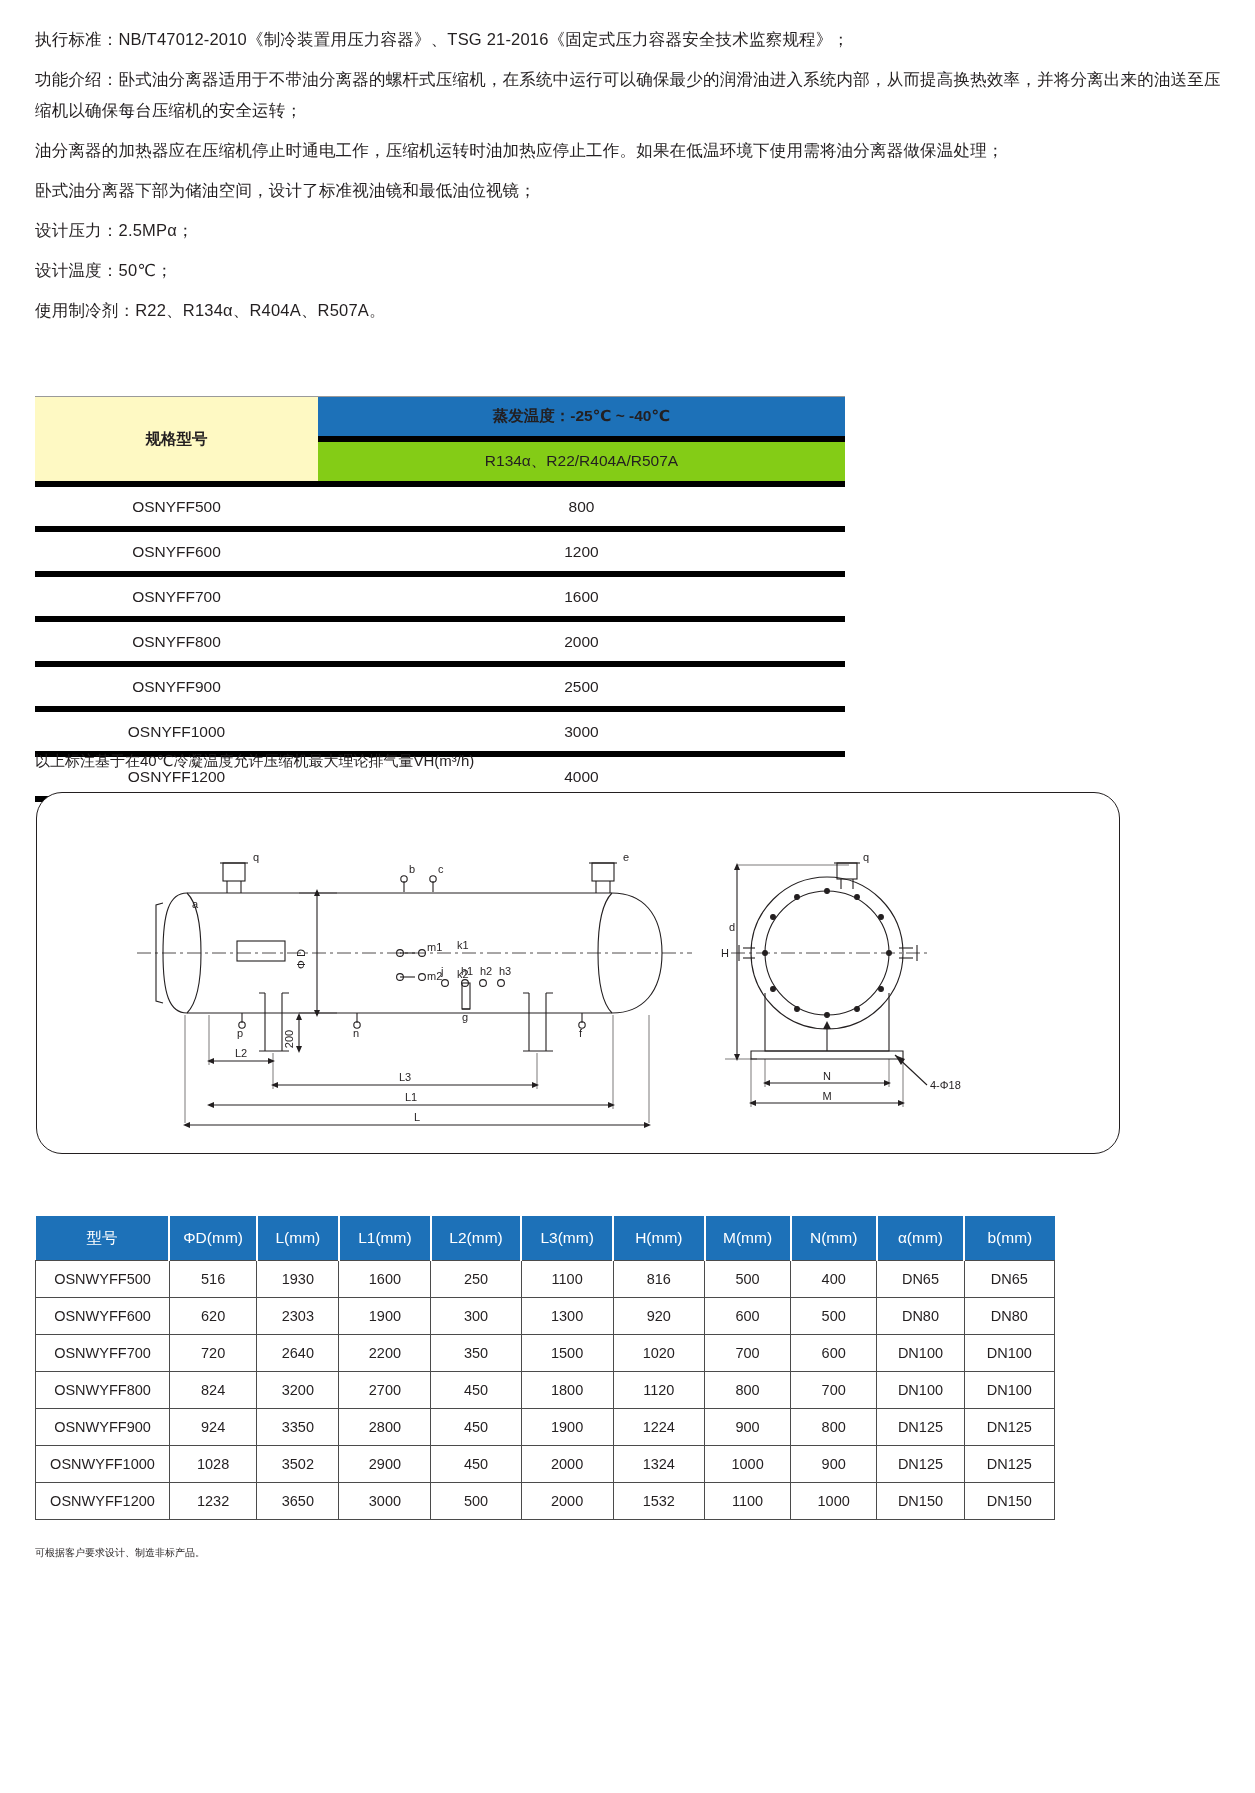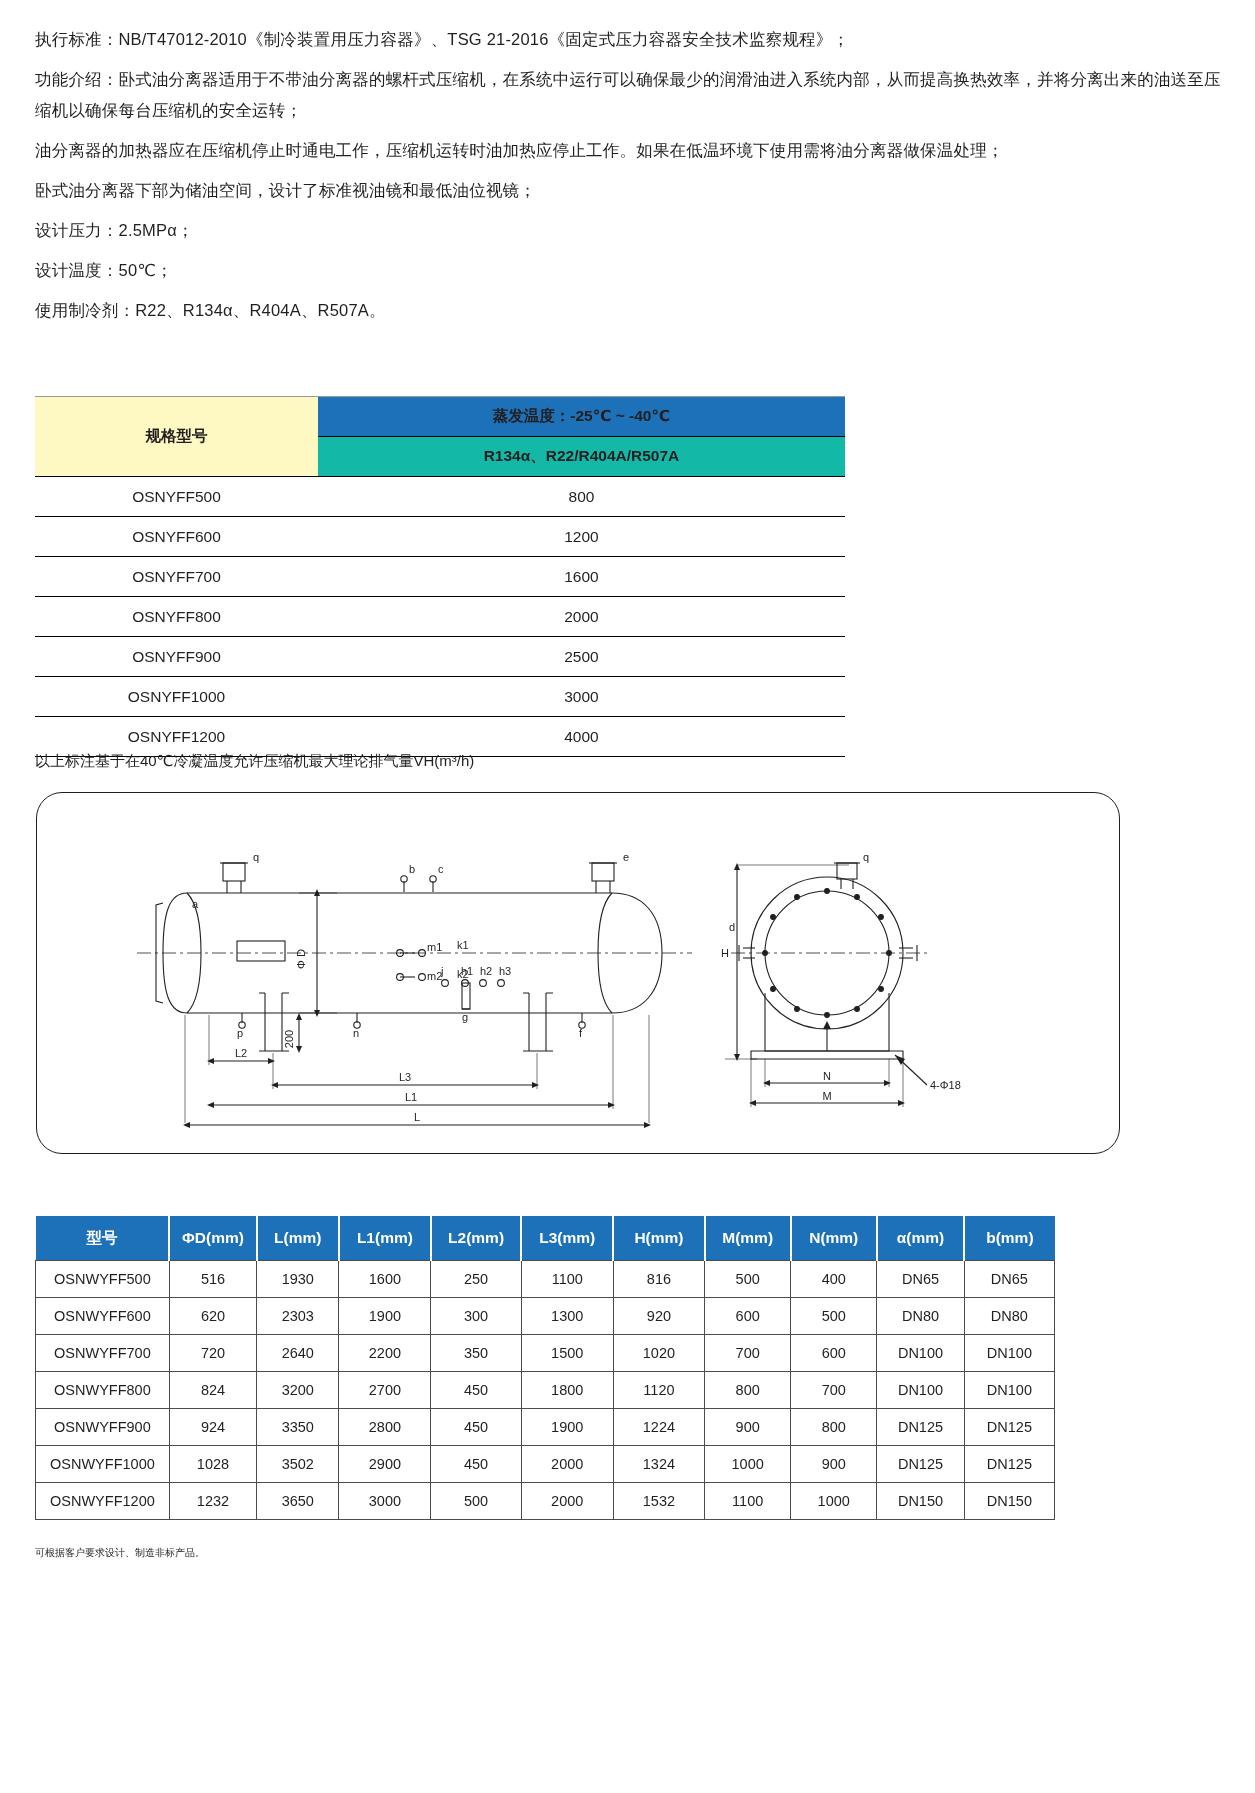--- a/index.html
+++ b/index.html
@@ -29,44 +29,44 @@
   .t1-head-left{
     background:#fef9c3;color:#fff;font-size:16px;font-weight:bold;
     text-align:center;vertical-align:middle;width:281px;
     border-right:2px solid #fff;
   }
   .t1-head-top{
     background:#1d71b8;color:#fff;font-size:16px;font-weight:bold;
     text-align:center;height:39px;border-bottom:2px solid #fff;
   }
   .t1-head-sub{
-    background:#14b8a6;color:#fff;font-size:16px;font-weight:bold;
+    background:#84cc16;color:#fff;font-size:16px;font-weight:normal;
     text-align:center;height:39px;
   }
   .tbl1 tbody td{
     height:37px;font-size:15.5px;text-align:center;
-    border-bottom:1px solid #000000;
+    border-bottom:6px solid #000000;
     color:#231f20;
   }
   .tbl1 tbody tr:first-child td{border-top:1px solid #9a9a9a;}
   .tbl1 tbody td.c1{width:281px;}
   .note1{
     position:absolute;left:35px;top:752px;font-size:15px;color:#231f20;
   }
 
   
   .drawing{
     position:absolute;left:36px;top:792px;width:1082px;height:360px;
     border:1px solid #231f20;border-radius:26px;background:#fff;
   }
 
   
   .tbl2{position:absolute;left:35px;top:1216px;width:1020px;border-collapse:collapse;}
   .tbl2 th{
-    background:#1d71b8;color:#fff;font-size:15.5px;font-weight:bold;
+    background:#1d71b8;color:#fff;font-size:15.5px;font-weight:normal;
     height:42px;border-right:2px solid #fff;
   }
   .tbl2 th:last-child{border-right:0;}
   .tbl2 td{
     height:34px;font-size:14.5px;text-align:center;
     border:1px solid #4b4b4b;color:#231f20;
   }
   .tbl2 td.name{}
   .note2{position:absolute;left:35px;top:1546px;font-size:10px;color:#231f20;}
 

